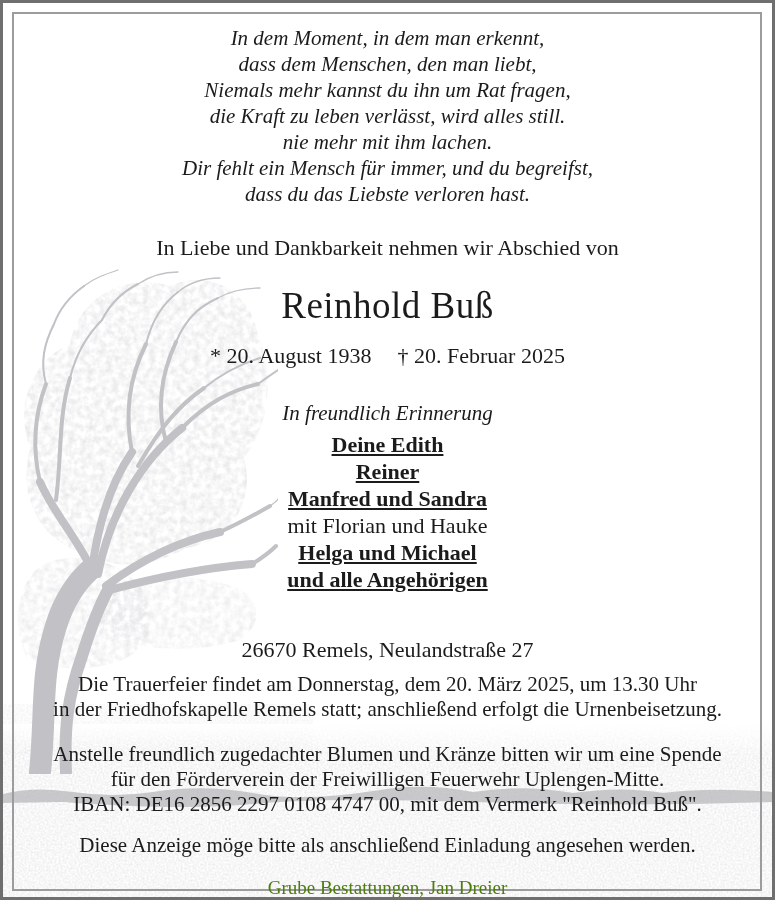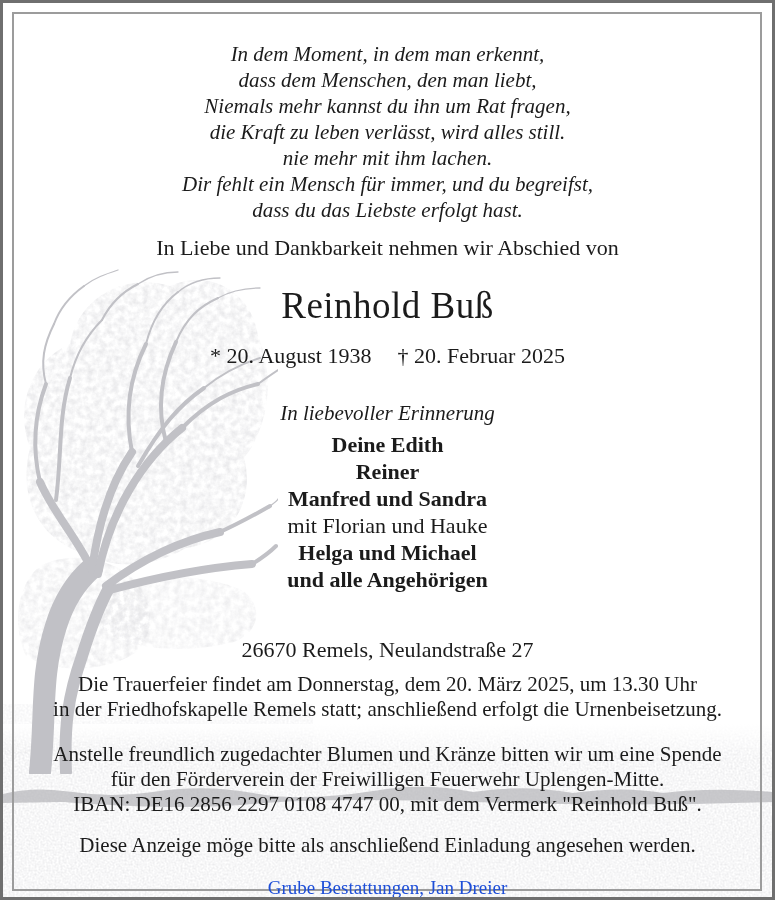--- a/index.html
+++ b/index.html
@@ -6,37 +6,37 @@
   body{
     width:775px;height:900px;position:relative;overflow:hidden;
     background:#ffffff;
     font-family:"Liberation Serif","DejaVu Serif",serif;
     color:#1b1b1b;
   }
   .frame-outer{position:absolute;inset:0;border:3px solid #6f6f6f;z-index:4;pointer-events:none;}
   .frame-inner{position:absolute;left:12px;top:12px;right:13px;bottom:9px;border:2px solid #9c9c9c;z-index:2;pointer-events:none;}
   .art{position:absolute;z-index:1;}
   .content{
-    position:absolute;left:12px;top:16px;width:751px;z-index:3;
+    position:absolute;left:12px;top:0;width:751px;z-index:3;
     text-align:center;
   }
   .poem{padding-top:25px;font-style:italic;font-size:21px;line-height:26px;}
-  .intro{margin-top:12px;font-size:22px;line-height:26px;}
+  .intro{margin-top:28px;font-size:22px;line-height:26px;}
   .name{margin:14px 0 0 0;font-size:37px;line-height:62px;font-weight:normal;letter-spacing:.5px;}
   .dates{margin-top:6px;font-size:22px;line-height:26px;}
   .dates .birth{margin-right:26px;}
   .memory{margin-top:31px;font-style:italic;font-size:21px;line-height:26px;}
   .mourners{margin-top:5px;font-size:22px;}
   .mourners div{line-height:27px;}
-  .mourners .b{font-weight:bold;}
+  .mourners .b{font-weight:bold;text-decoration:underline;}
   .address{margin-top:44px;font-size:22px;line-height:26px;}
   .service{margin-top:9px;font-size:21px;line-height:25px;}
   .donation{margin-top:20px;font-size:21px;line-height:25px;}
   .invitation{margin-top:15px;font-size:21px;line-height:26px;}
-  .credit{margin-top:17px;font-size:19px;line-height:26px;color:#1d4ed8;}
+  .credit{margin-top:17px;font-size:19px;line-height:26px;color:#4d7c0f;}
 </style>
 </head>
 <body>
 
 <svg class="art" style="left:3px;top:698px;" width="769" height="199" viewBox="0 0 769 199">
   <defs>
     <filter id="mgrain" x="-5%" y="-5%" width="110%" height="110%">
       <feTurbulence type="fractalNoise" baseFrequency="0.5" numOctaves="2" seed="9"></feTurbulence>
       <feColorMatrix type="matrix" values="0 0 0 0 0.76  0 0 0 0 0.76  0 0 0 0 0.78  0 0 0 1.1 -0.28"></feColorMatrix>
       <feComposite in2="SourceGraphic" operator="in"></feComposite>
@@ -114,32 +114,32 @@
 
 <div class="content">
 
   <div class="poem">
     <div>In dem Moment, in dem man erkennt,</div>
     <div>dass dem Menschen, den man liebt,</div>
     <div>Niemals mehr kannst du ihn um Rat fragen,</div>
     <div>die Kraft zu leben verlässt, wird alles still.</div>
     <div>nie mehr mit ihm lachen.</div>
     <div>Dir fehlt ein Mensch für immer, und du begreifst,</div>
-    <div>dass du das Liebste erfolgt hast.</div>
+    <div>dass du das Liebste verloren hast.</div>
   </div>
 
   <div class="intro">In Liebe und Dankbarkeit nehmen wir Abschied von</div>
 
   <h1 class="name">Reinhold Buß</h1>
 
   <div class="dates">
     <span class="birth">* 20. August 1938</span><span>† 20. Februar 2025</span>
   </div>
 
-  <div class="memory">In liebevoller Erinnerung</div>
+  <div class="memory">In freundlich Erinnerung</div>
 
   <div class="mourners">
     <div class="b">Deine Edith</div>
     <div class="b">Reiner</div>
     <div class="b">Manfred und Sandra</div>
     <div class="r">mit Florian und Hauke</div>
     <div class="b">Helga und Michael</div>
     <div class="b">und alle Angehörigen</div>
   </div>
 

